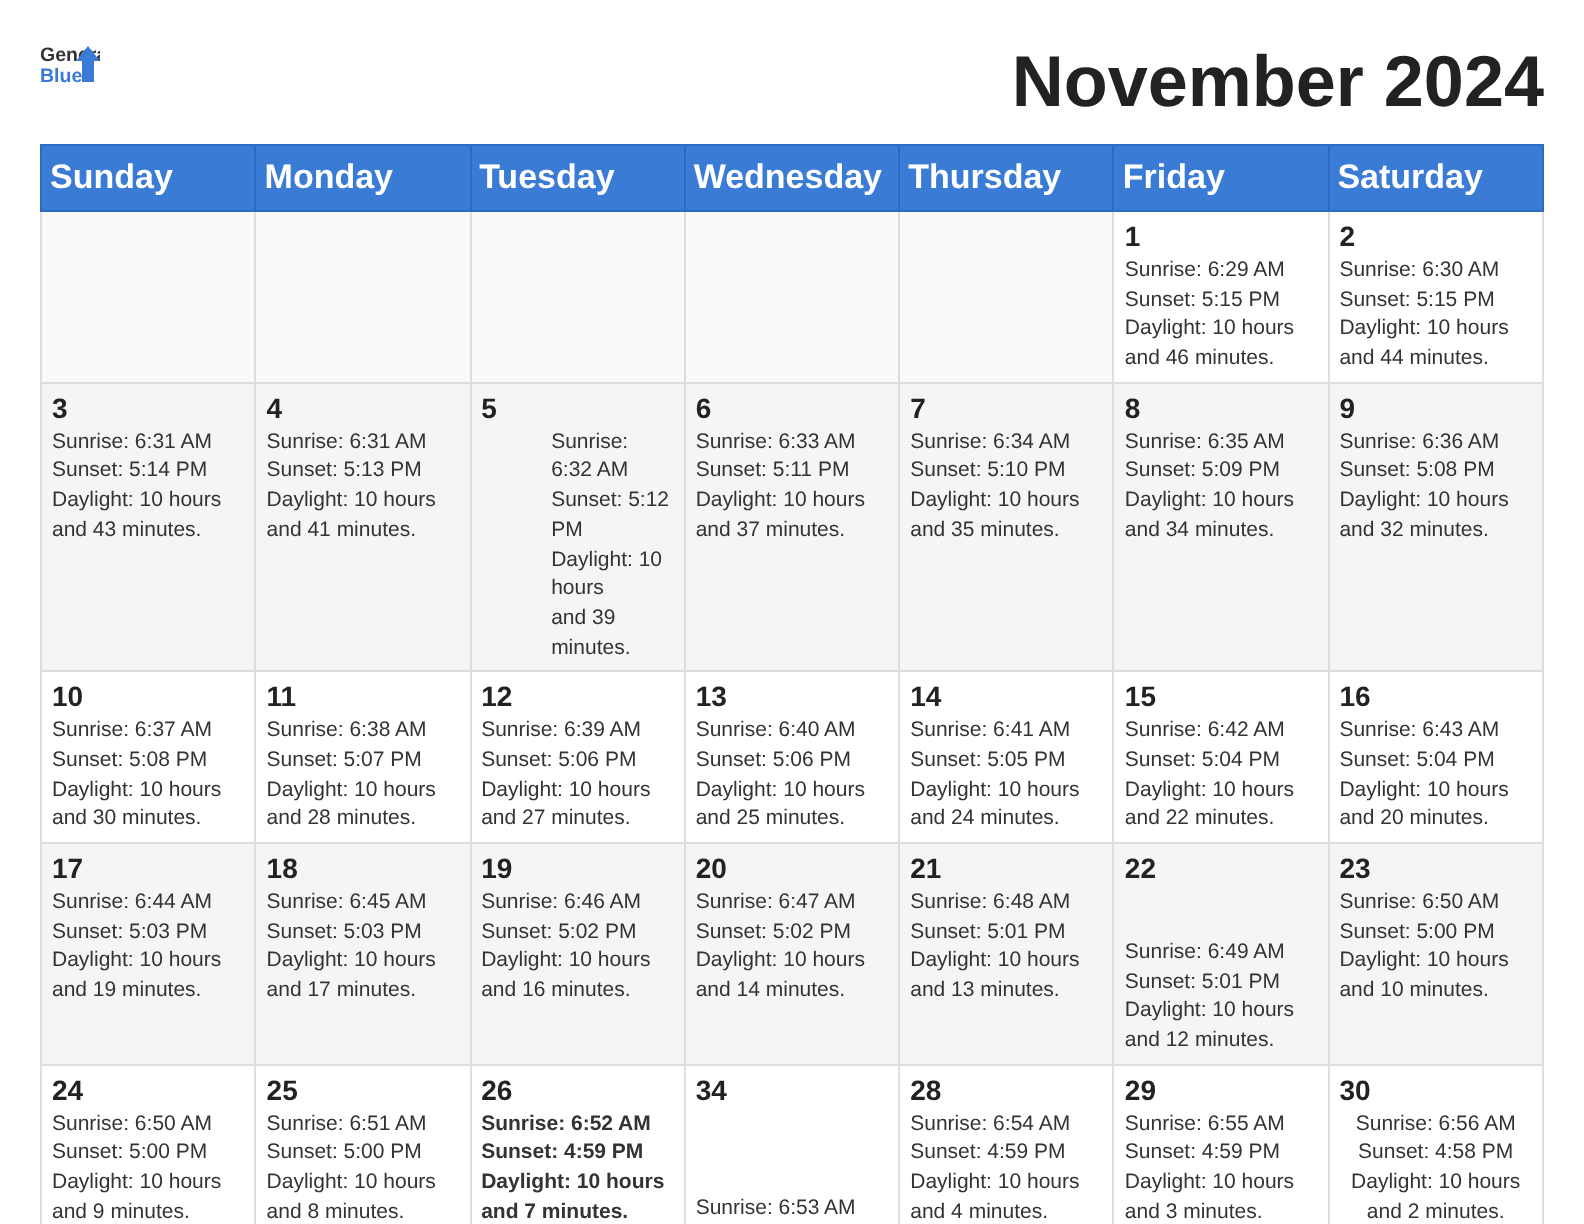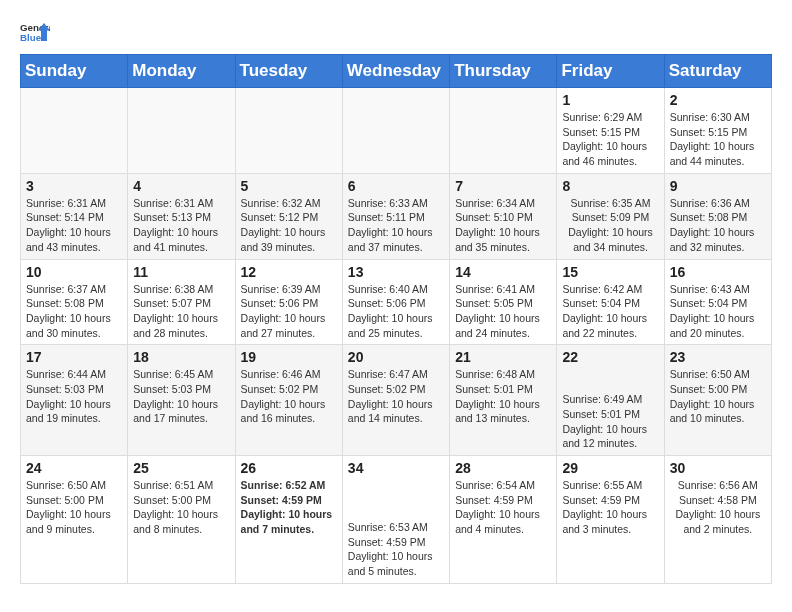--- a/index.html
+++ b/index.html
@@ -85,20 +85,21 @@
 
 <div class="header-section">
   <div class="logo">
     <svg class="logo-icon" viewBox="0 0 40 32" xmlns="http://www.w3.org/2000/svg">
       <text x="0" y="14" font-size="13" font-weight="bold" fill="#333">General</text>
       <text x="0" y="28" font-size="13" font-weight="bold" fill="#3a7bd5">Blue</text>
       <polygon points="32,4 40,14 36,14 36,28 28,28 28,14 24,14" fill="#3a7bd5"></polygon>
     </svg>
   </div>
   <div class="title-section">
+    <div class="month-title">November 2024</div>
   </div>
 </div>
 
 <table class="calendar-table">
   <thead>
     <tr>
     <th>Sunday</th>
         <th>Monday</th>
         <th>Tuesday</th>
         <th>Wednesday</th>
@@ -139,42 +140,42 @@
         </td>
         <td>
           <span class="day-number">4</span>
           <div class="day-info" style="white-space: pre-line;">Sunrise: 6:31 AM
 Sunset: 5:13 PM
 Daylight: 10 hours
 and 41 minutes.</div>
         </td>
         <td>
           <span class="day-number">5</span>
-          <div class="day-info" style="white-space: pre-line;">Sunrise: 6:32 AM
+          <div class="day-info" style="white-space: pre-line; margin-left: 35px;">Sunrise: 6:32 AM
 Sunset: 5:12 PM
 Daylight: 10 hours
 and 39 minutes.</div>
         </td>
         <td>
           <span class="day-number">6</span>
           <div class="day-info" style="white-space: pre-line;">Sunrise: 6:33 AM
 Sunset: 5:11 PM
 Daylight: 10 hours
 and 37 minutes.</div>
         </td>
         <td>
           <span class="day-number">7</span>
           <div class="day-info" style="white-space: pre-line;">Sunrise: 6:34 AM
 Sunset: 5:10 PM
 Daylight: 10 hours
 and 35 minutes.</div>
         </td>
         <td>
           <span class="day-number">8</span>
-          <div class="day-info" style="white-space: pre-line; text-align: center;">Sunrise: 6:35 AM
+          <div class="day-info" style="white-space: pre-line;">Sunrise: 6:35 AM
 Sunset: 5:09 PM
 Daylight: 10 hours
 and 34 minutes.</div>
         </td>
         <td>
           <span class="day-number">9</span>
           <div class="day-info" style="white-space: pre-line;">Sunrise: 6:36 AM
 Sunset: 5:08 PM
 Daylight: 10 hours
 and 32 minutes.</div>

